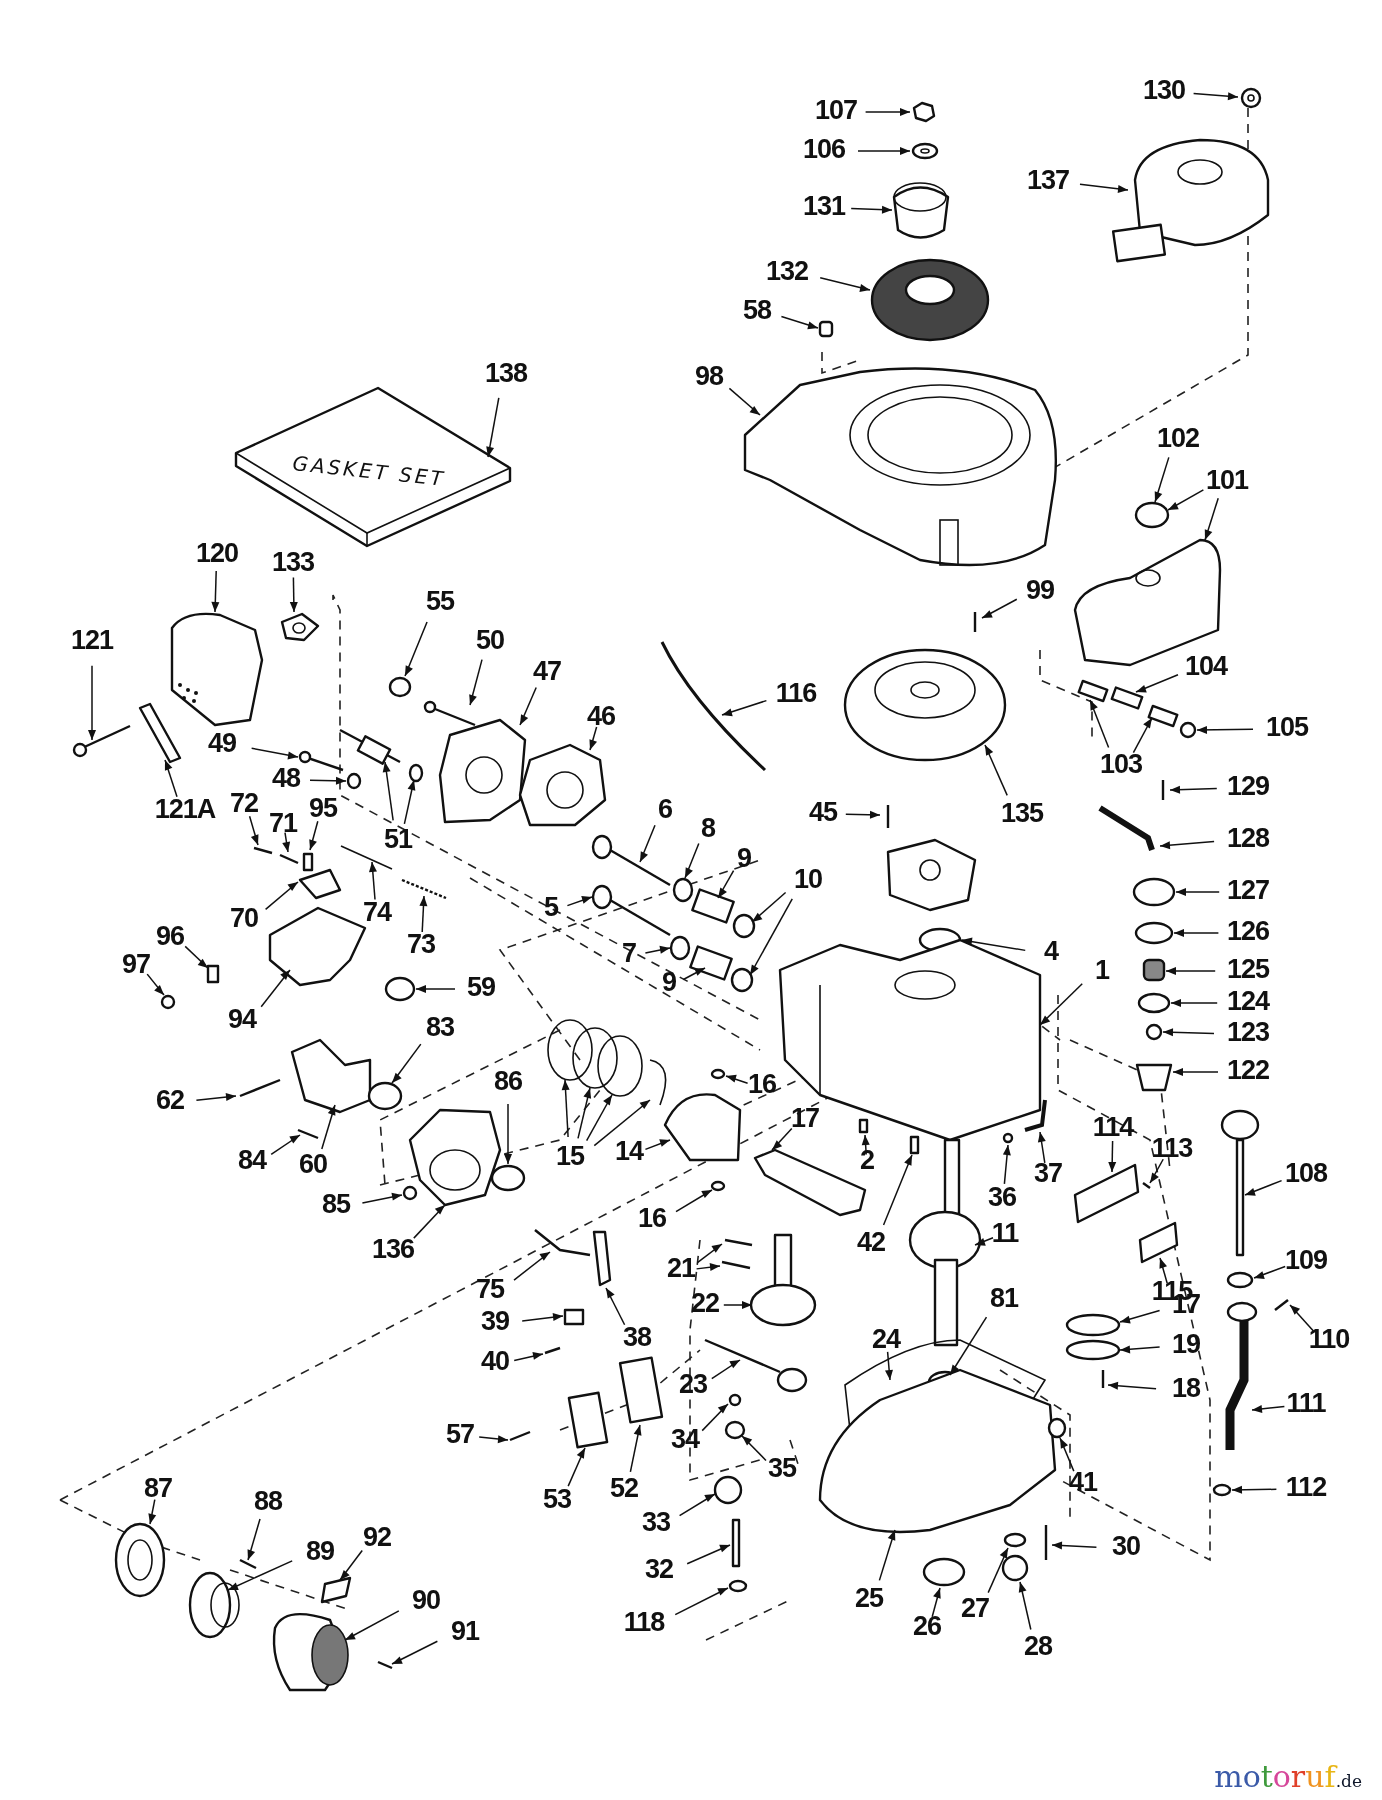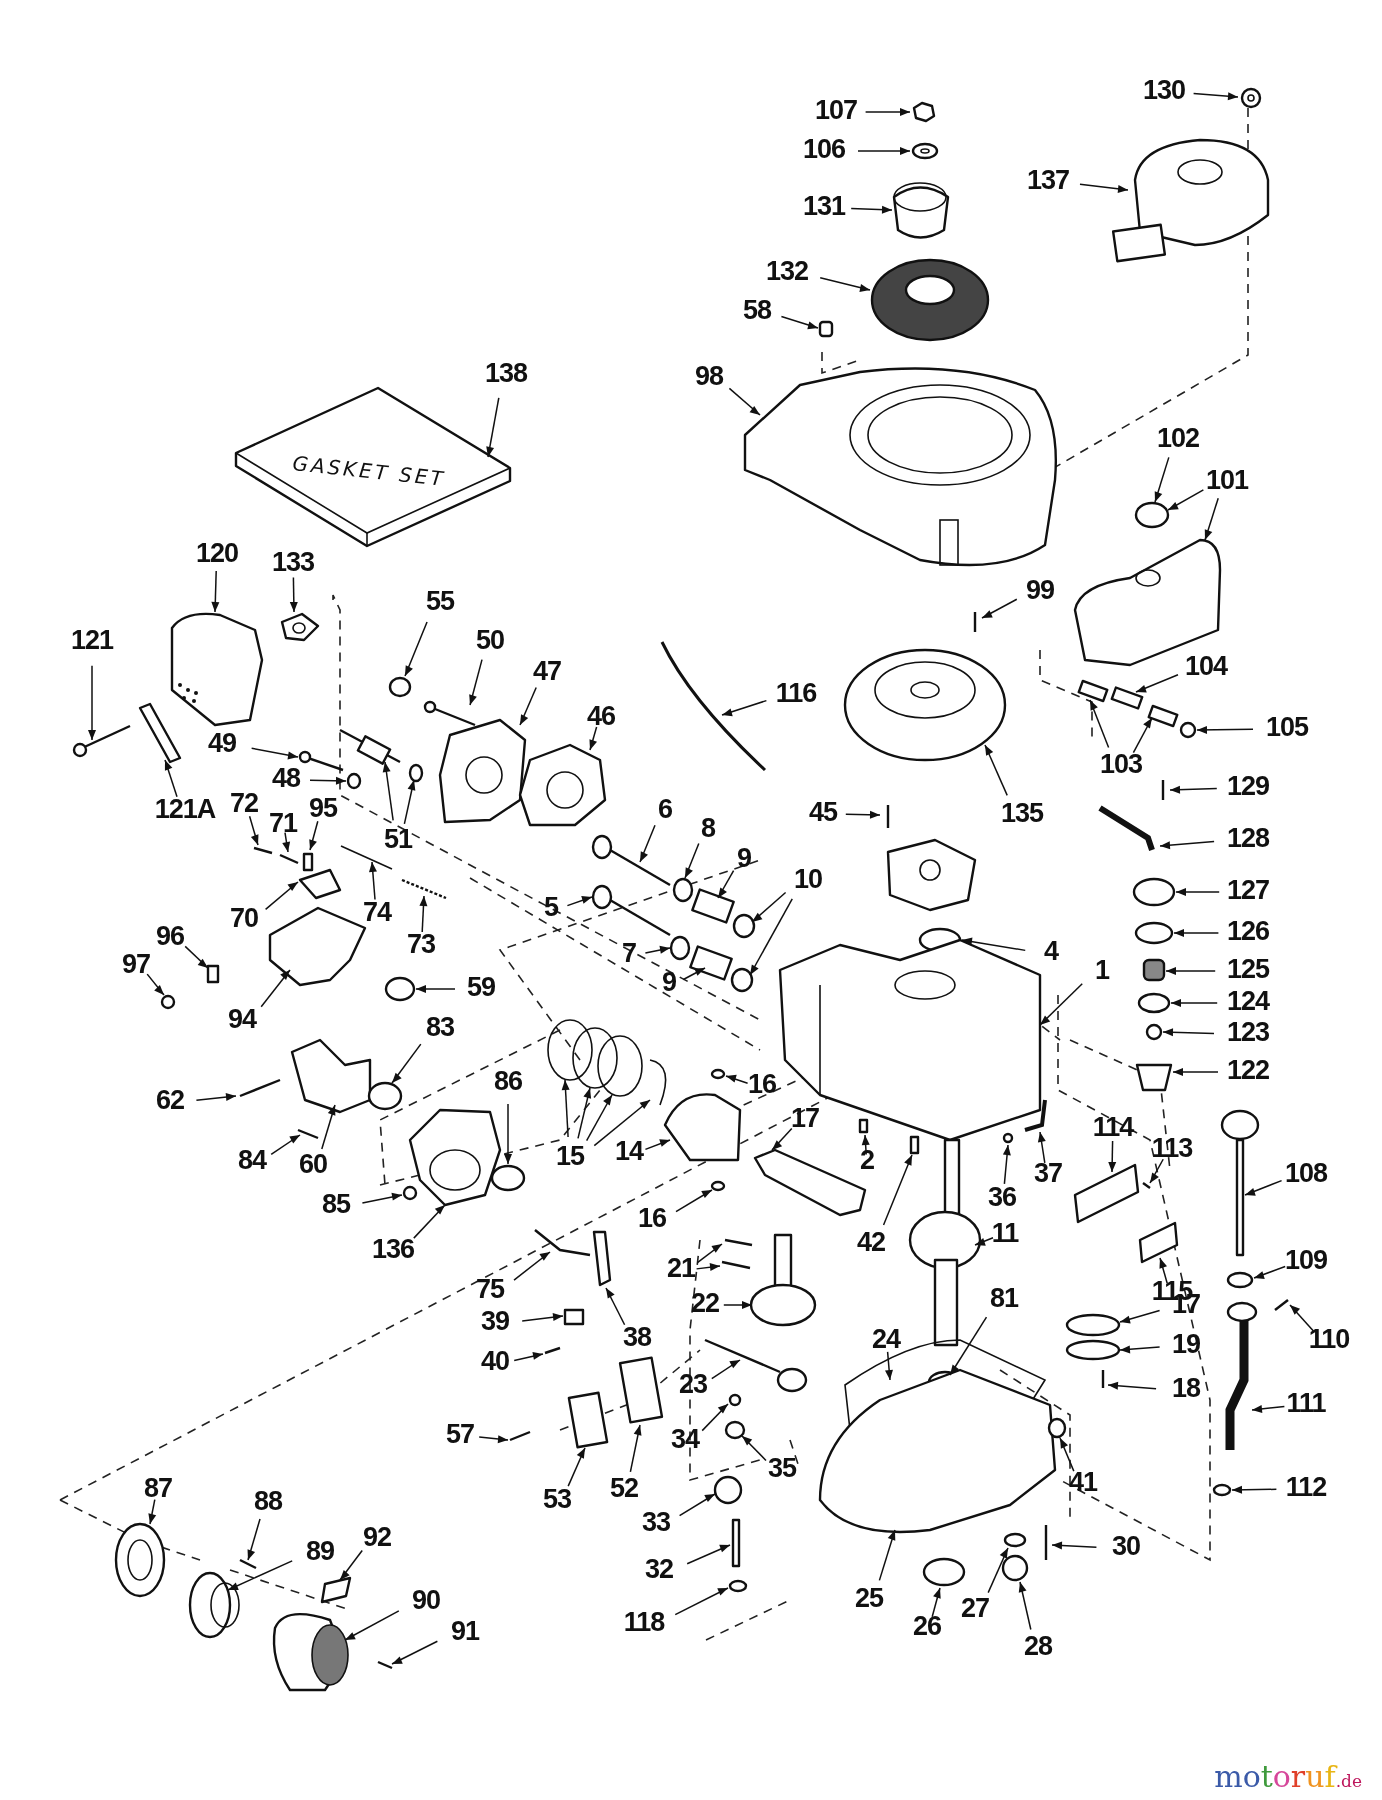--- a/index.html
+++ b/index.html
@@ -9,21 +9,21 @@
   .part { fill: #ffffff; stroke: #111; stroke-width: 2.4; stroke-linejoin: round; }
   .part-thin { fill: none; stroke: #111; stroke-width: 1.6; }
   .dash { fill: none; stroke: #222; stroke-width: 1.6; stroke-dasharray: 9 7; }
   .leader { stroke: #111; stroke-width: 1.5; fill: none; }
   .lbl { font-family: "Liberation Sans", sans-serif; font-weight: 700; font-size: 27px;
          fill: #111; text-anchor: middle; dominant-baseline: middle; letter-spacing: -1px; }
   .gasket-text { font-family: "DejaVu Sans", sans-serif; font-style: italic; font-size: 20px;
                  fill: #111; letter-spacing: 3px; }
   #logo { position: absolute; right: 20px; bottom: 8px; font-family: "DejaVu Serif", serif;
           font-size: 30px; line-height: 1; }
-  #logo .tld { font-size: 17px; color: #be185d; }
+  #logo .tld { font-size: 17px; color: #0f172a; }
 </style>
 </head>
 <body>
 
 <svg id="diagram" viewBox="0 0 1382 1800" xmlns="http://www.w3.org/2000/svg">
 
   <g>
     <polyline class="dash" points="1248,108 1248,355 930,540"></polyline>
     <polyline class="dash" points="822,352 822,373 860,360"></polyline>
     <polyline class="dash" points="333,600 333,595 340,610 340,795 470,865 760,1020"></polyline>

